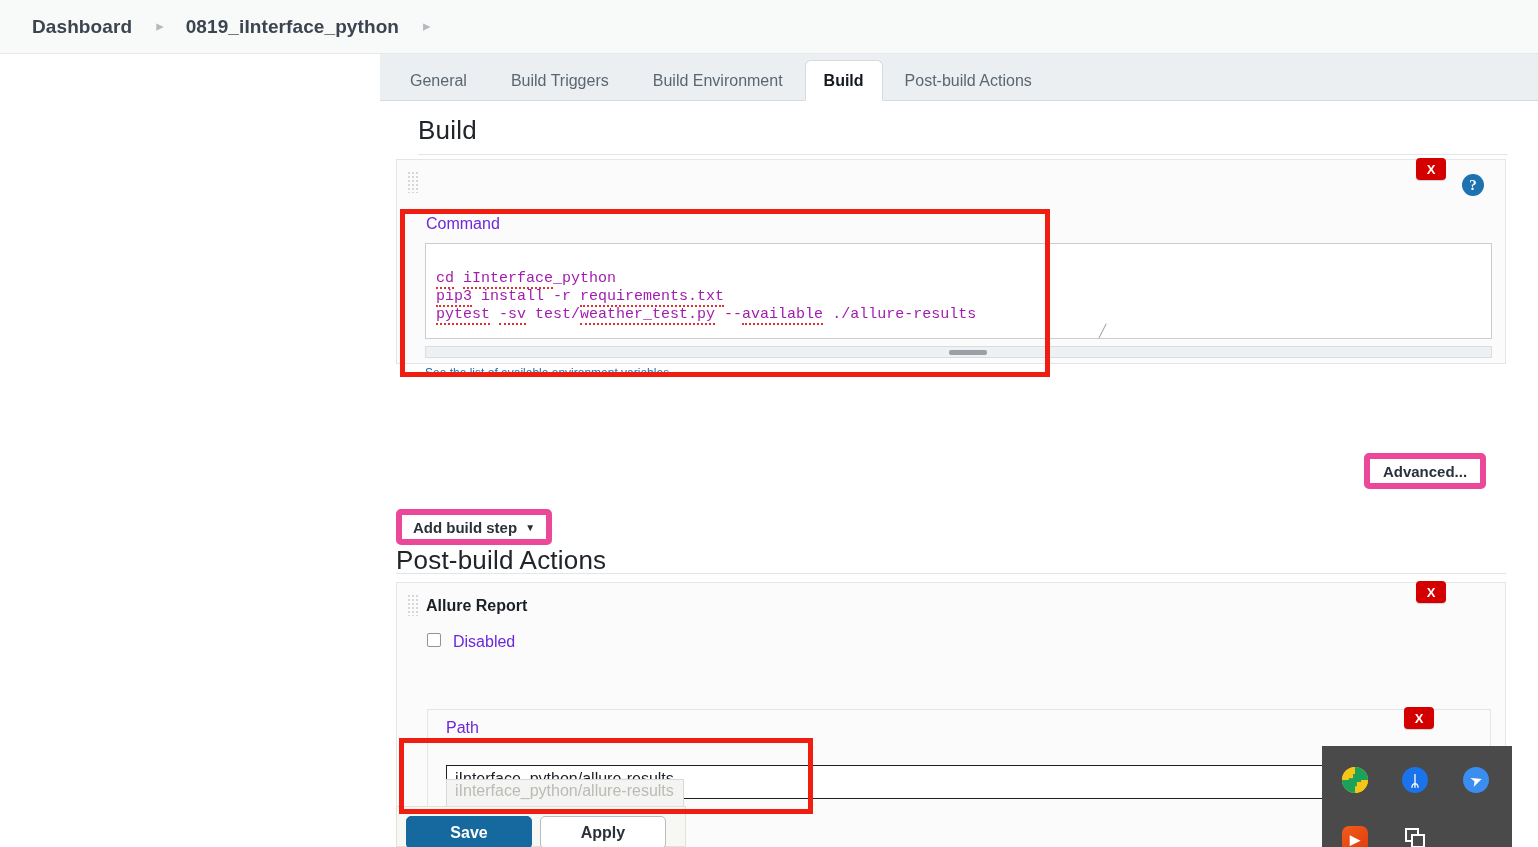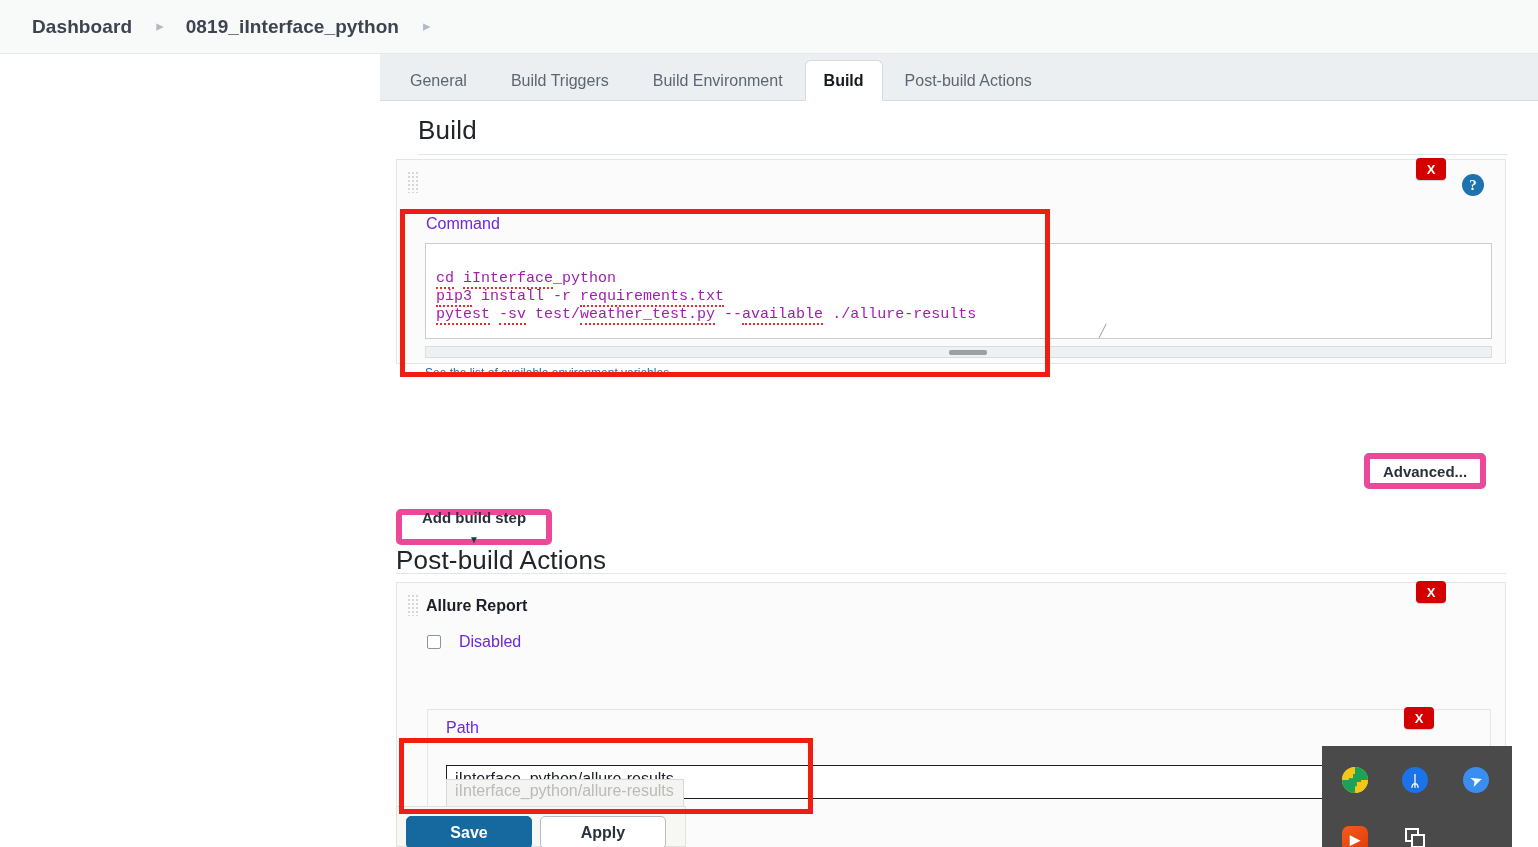--- a/index.html
+++ b/index.html
@@ -197,33 +197,33 @@
   <div class="section-heading">Build</div>
   <div class="section-rule"></div>
 
   <div class="panel" style="position:absolute;left:16px;top:58px;width:1110px;height:205px;">
     <div class="grip"></div>
     <div class="field-label" style="position:absolute;left:29px;top:55px;">Command</div>
   </div>
 
   <div class="btn" style="position:absolute;left:984px;top:352px;width:122px;height:36px;">Advanced...</div>
 
-  <div class="btn" style="position:absolute;left:16px;top:408px;width:156px;height:36px;gap:8px;flex-direction:column;">
+  <div class="btn" style="position:absolute;left:16px;top:408px;width:156px;height:36px;gap:8px;">
     <span>Add build step</span>
     <span style="font-size:10px;color:#2b313a;">▼</span>
   </div>
 
   <div class="section-heading" style="position:absolute;left:8px;top:430px;">Post-build Actions</div>
   <div class="section-rule" style="position:absolute;left:8px;top:472px;width:1110px;"></div>
 
   <div class="panel" style="position:absolute;left:16px;top:481px;width:1110px;height:226px;">
     <div class="grip"></div>
     <div class="panel-title">Allure Report</div>
 
-    <div style="position:absolute;left:30px;top:50px;display:flex;align-items:center;gap:18px;">
+    <div style="position:absolute;left:30px;top:50px;display:flex;gap:12px;">
       <span class="cbox"></span>
       <span class="field-label">Disabled</span>
     </div>
 
     <div class="field-label" style="position:absolute;left:30px;top:96px;margin-top:28px;">Results:</div>
 
     <div style="position:absolute;left:30px;top:126px;width:1064px;height:140px;border:1px solid #e3e6e8;background:#fbfbfb;box-sizing:border-box;">
       <div class="field-label" style="position:absolute;left:18px;top:9px;">Path</div>
     </div>
   </div>

